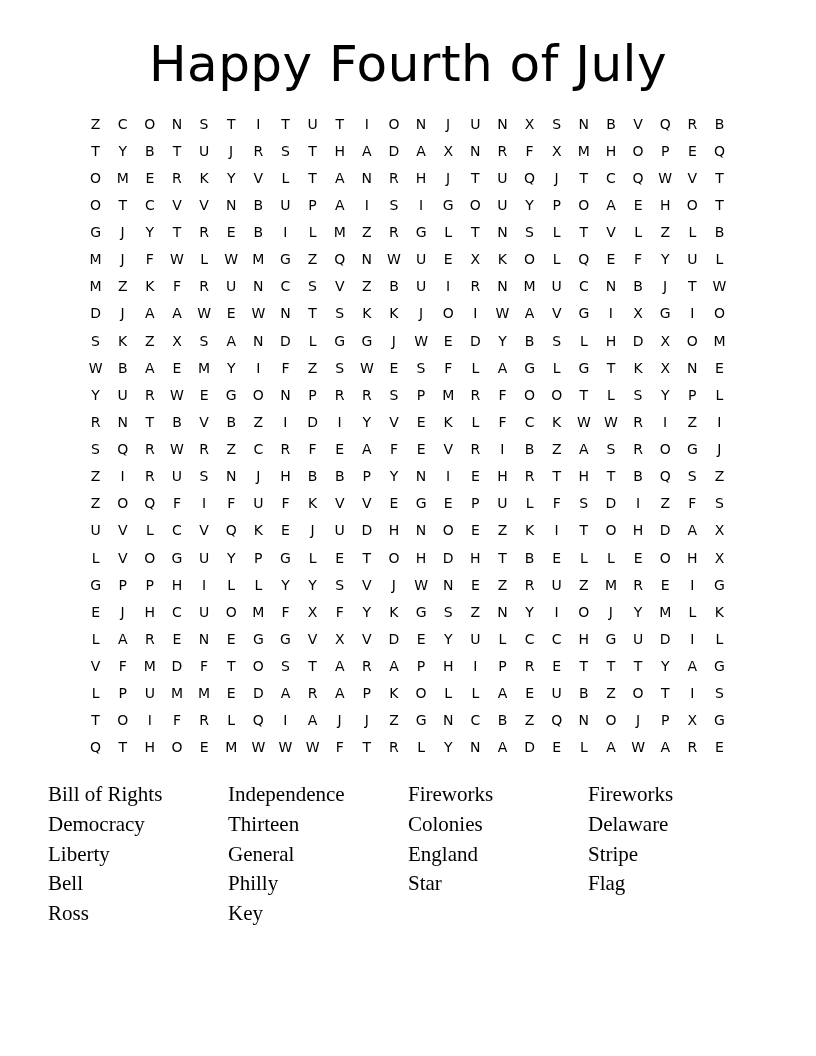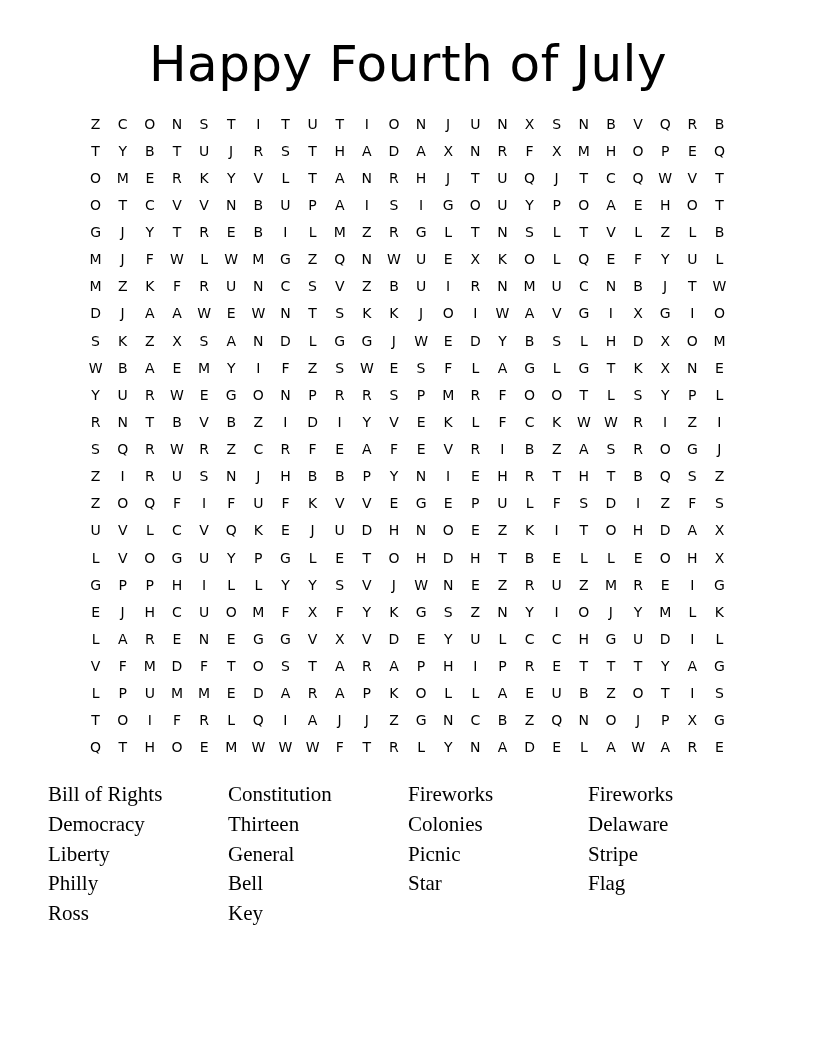--- a/index.html
+++ b/index.html
@@ -639,30 +639,30 @@
     <div class="cell">L</div>
     <div class="cell">A</div>
     <div class="cell">W</div>
     <div class="cell">A</div>
     <div class="cell">R</div>
     <div class="cell">E</div>
   </div>
 
 <div class="word-bank" id="word-bank">
     <div class="word">Bill of Rights</div>
-    <div class="word">Constitution</div>
+    <div class="word">Independence</div>
     <div class="word">Fireworks</div>
     <div class="word">Fireworks</div>
     <div class="word">Democracy</div>
     <div class="word">Thirteen</div>
     <div class="word">Colonies</div>
     <div class="word">Delaware</div>
     <div class="word">Liberty</div>
     <div class="word">General</div>
-    <div class="word">Picnic</div>
+    <div class="word">England</div>
     <div class="word">Stripe</div>
+    <div class="word">Bell</div>
     <div class="word">Philly</div>
-    <div class="word">Bell</div>
     <div class="word">Star</div>
     <div class="word">Flag</div>
     <div class="word">Ross</div>
     <div class="word">Key</div>
   </div>
 
 </body></html>

